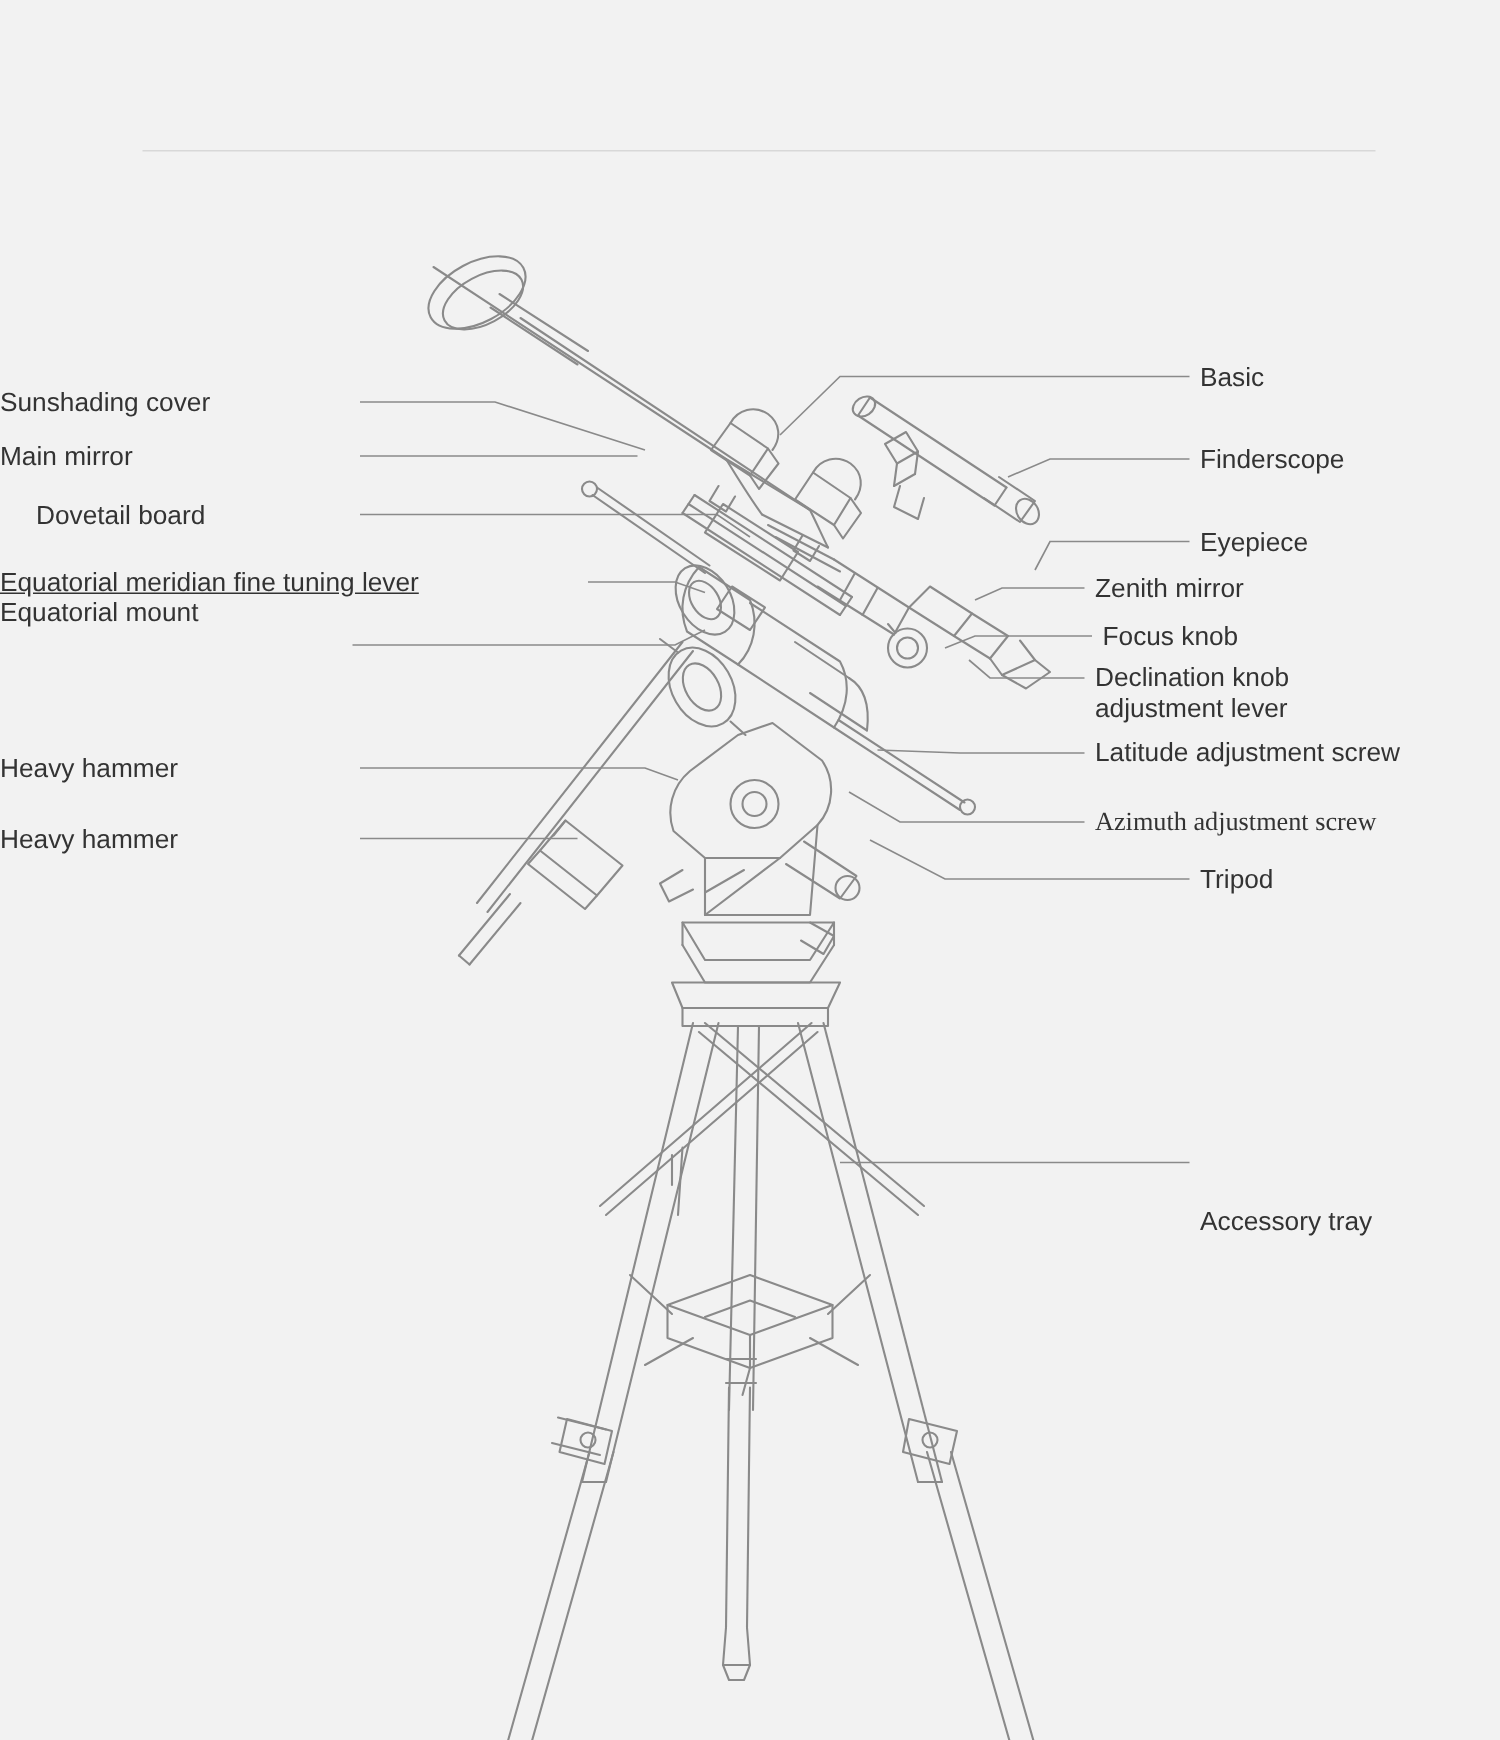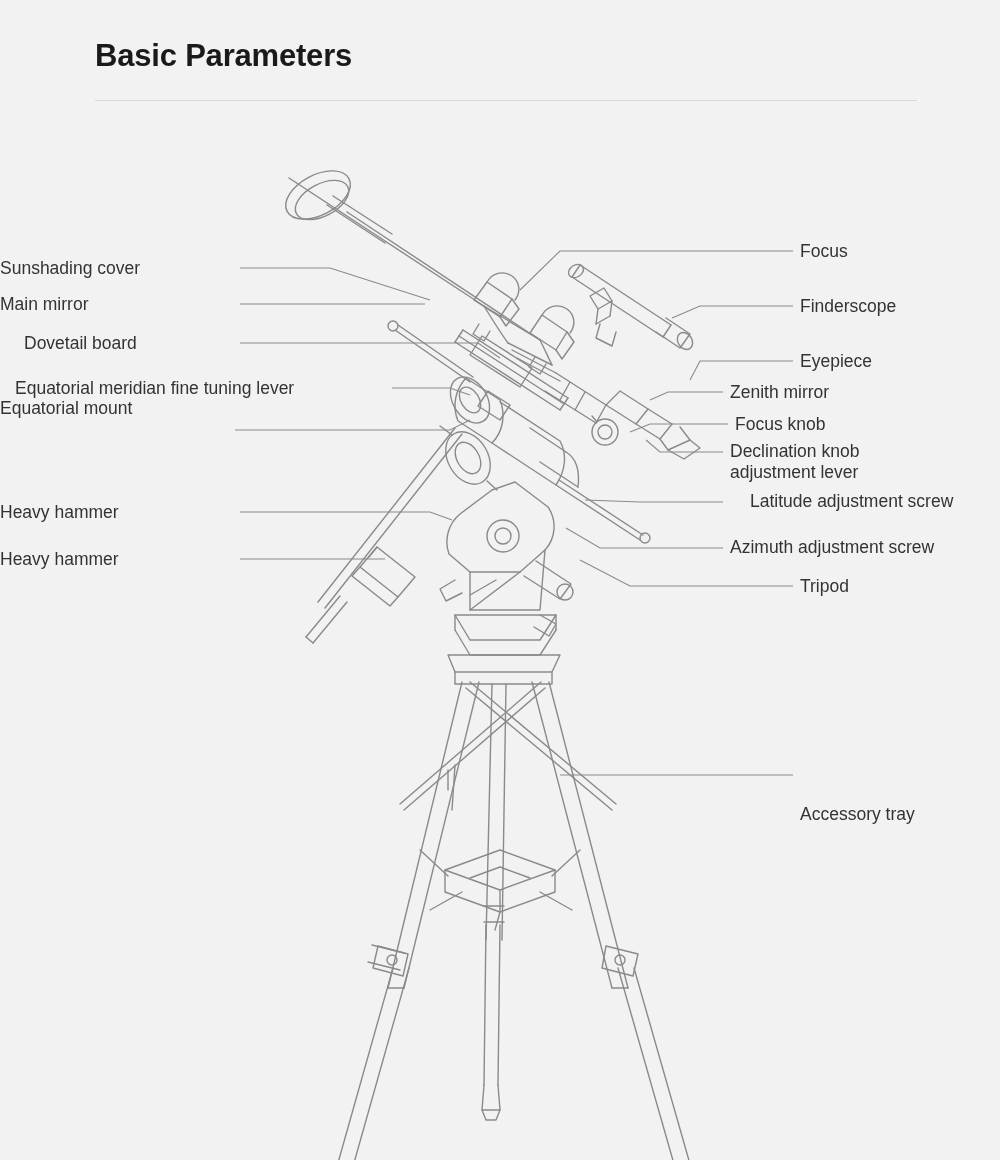--- a/index.html
+++ b/index.html
@@ -66,21 +66,20 @@
     white-space: normal;
     line-height: 21px;
   }
   svg { display: block; }
 </style>
 </head>
 <body>
 
 <div class="page">
 
-  <div class="title">Basic Parameters</div>
   <div class="title-rule"></div>
 
   <svg class="diagram" viewBox="0 0 1000 1050" width="1000" height="1050">
     <g fill="none" stroke="#8a8a8a" stroke-width="1.4" stroke-linejoin="round" stroke-linecap="round">
 
       <g>
 
         <ellipse cx="318" cy="85" rx="35" ry="20" transform="rotate(-28 318 85)"></ellipse>
         <ellipse cx="322" cy="90" rx="29" ry="16" transform="rotate(-28 322 90)"></ellipse>
 
@@ -296,32 +295,32 @@
       <path d="M723 548 L600 548 L566 528"></path>
       <path d="M793 586 L630 586 L580 560"></path>
       <path d="M793 775 L600 775 L560 775"></path>
     </g>
   </svg>
 
   <div>
     <div class="label right-align" style="left:0px; top:258px; width:233px;">Sunshading cover</div>
     <div class="label right-align" style="left:0px; top:294px; width:233px;">Main mirror</div>
     <div class="label right-align" style="left:0px; top:333px; width:233px;margin-left:24px;">Dovetail board</div>
-    <div class="label right-align" style="left:15px; top:378px; width:385px;">Equatorial meridian fine tuning lever</div>
+    <div class="label right-align" style="left:0px; top:378px; width:385px;text-decoration:underline;">Equatorial meridian fine tuning lever</div>
     <div class="label right-align" style="left:0px; top:398px; width:229px;">Equatorial mount</div>
     <div class="label right-align" style="left:0px; top:502px; width:233px;">Heavy hammer</div>
     <div class="label right-align" style="left:0px; top:549px; width:233px;">Heavy hammer</div>
   </div>
 
   <div>
-    <div class="label" style="left:800px; top:241px;">Focus</div>
+    <div class="label" style="left:800px; top:241px;">Basic</div>
     <div class="label" style="left:800px; top:296px;">Finderscope</div>
     <div class="label" style="left:800px; top:351px;">Eyepiece</div>
     <div class="label" style="left:730px; top:382px;">Zenith mirror</div>
     <div class="label" style="left:735px; top:414px;">Focus knob</div>
     <div class="label wrap" style="left:730px; top:441px; width:215px;">Declination knob adjustment lever</div>
-    <div class="label wrap" style="left:730px; top:491px; width:215px;margin-left:20px;">Latitude adjustment screw</div>
-    <div class="label wrap" style="left:730px; top:537px; width:215px;">Azimuth adjustment screw</div>
+    <div class="label wrap" style="left:730px; top:491px; width:215px;">Latitude adjustment screw</div>
+    <div class="label wrap" style="left:730px; top:537px; width:215px;font-family:Liberation Serif, serif;">Azimuth adjustment screw</div>
     <div class="label" style="left:800px; top:576px;">Tripod</div>
     <div class="label" style="left:800px; top:765px;margin-top:39px;">Accessory tray</div>
   </div>
 
 </div>
 
 </body></html>

